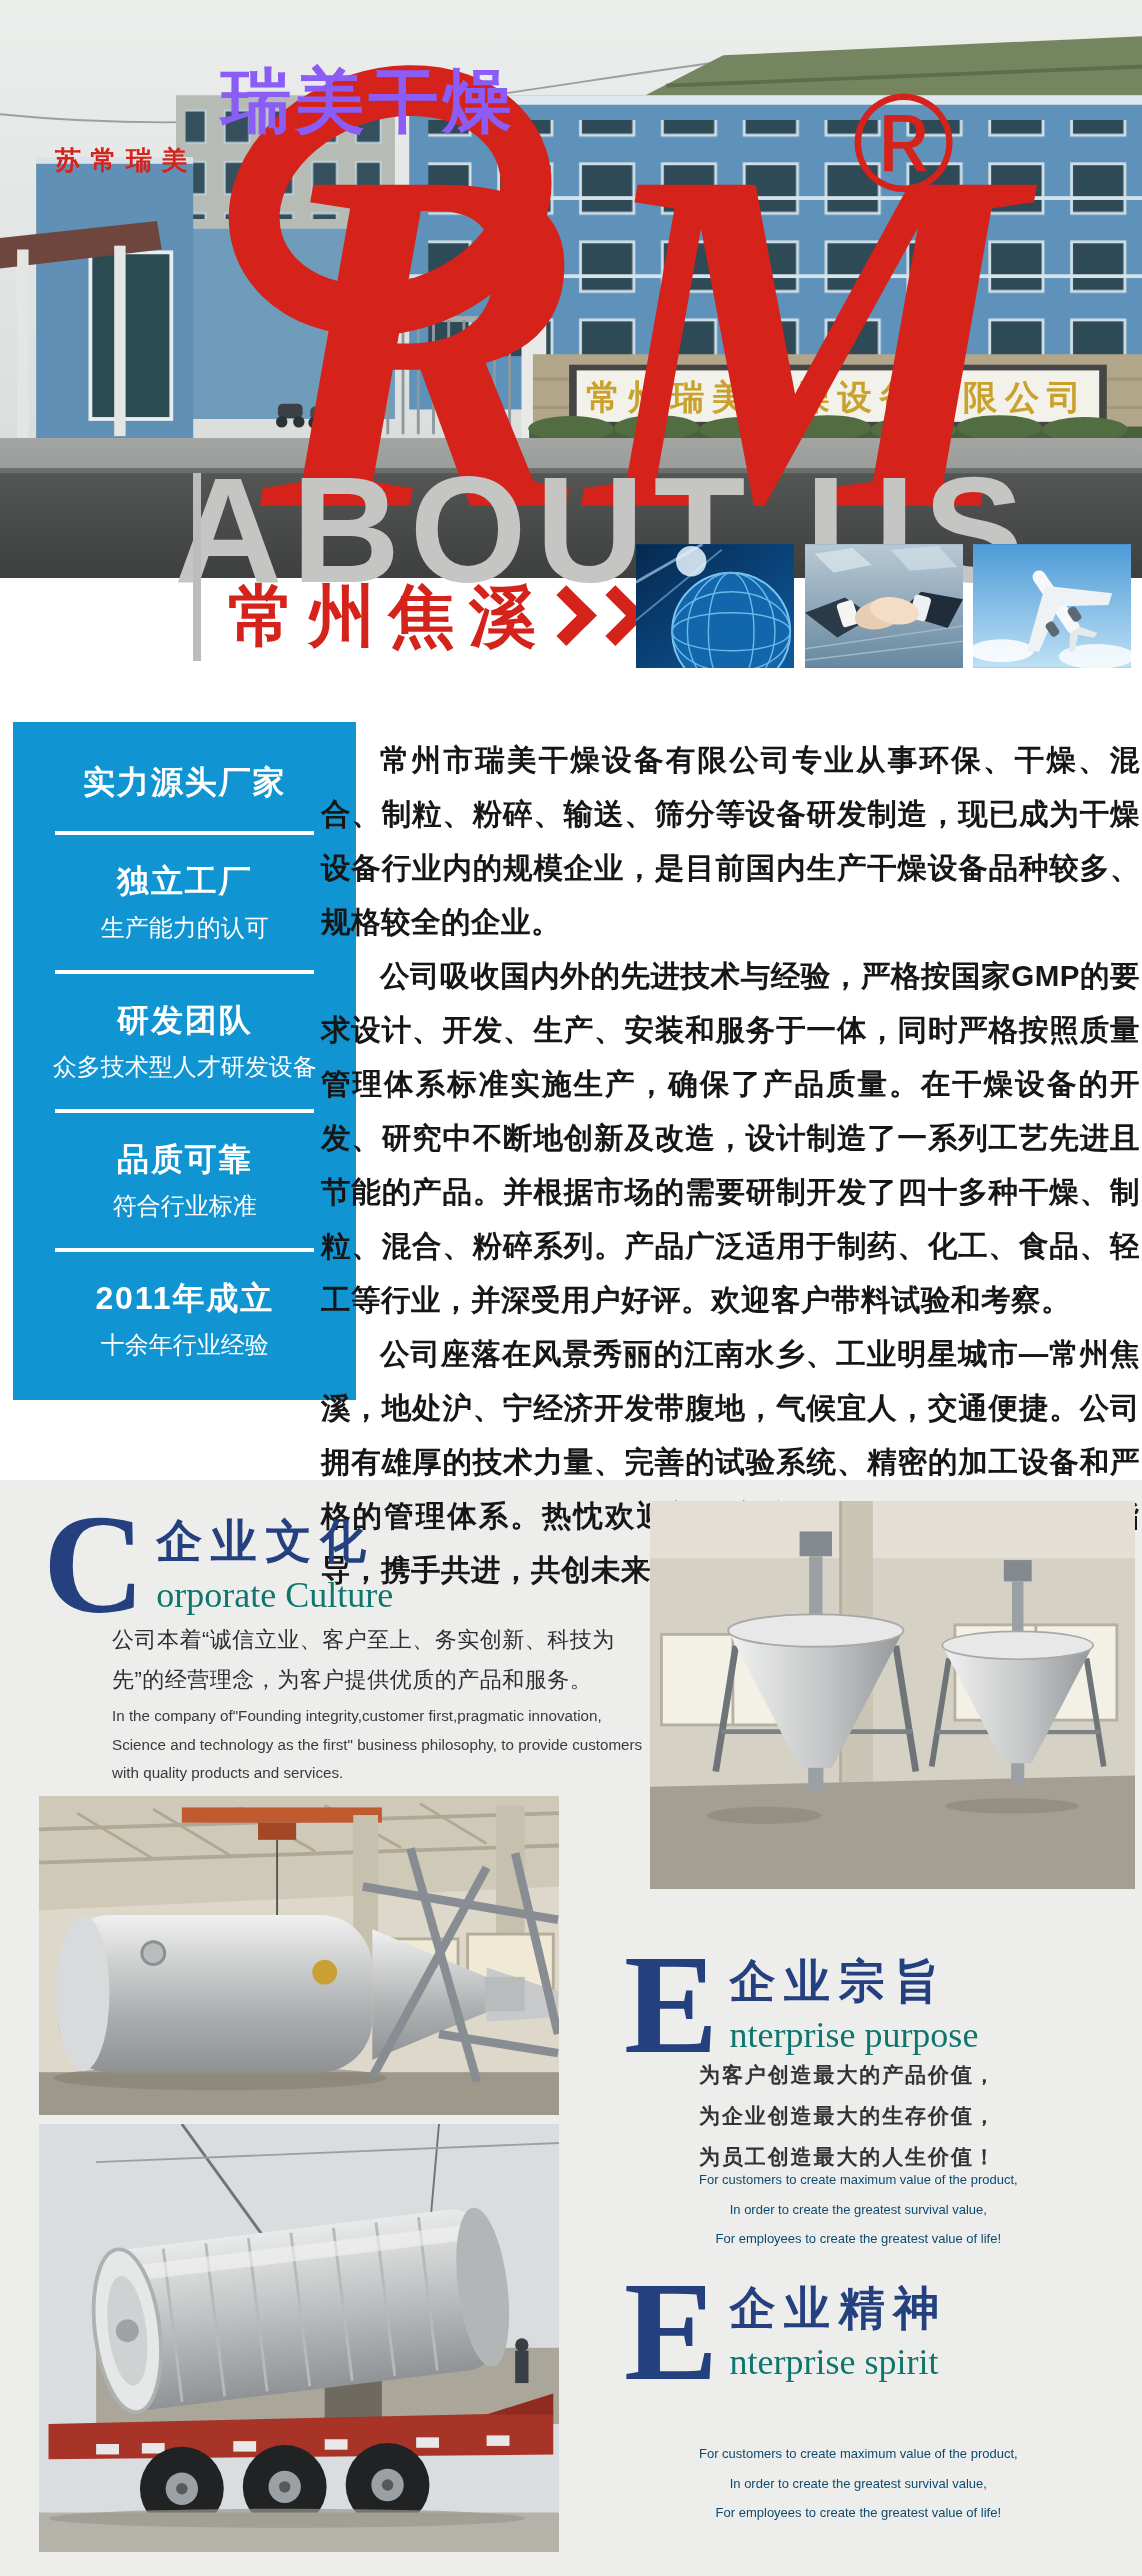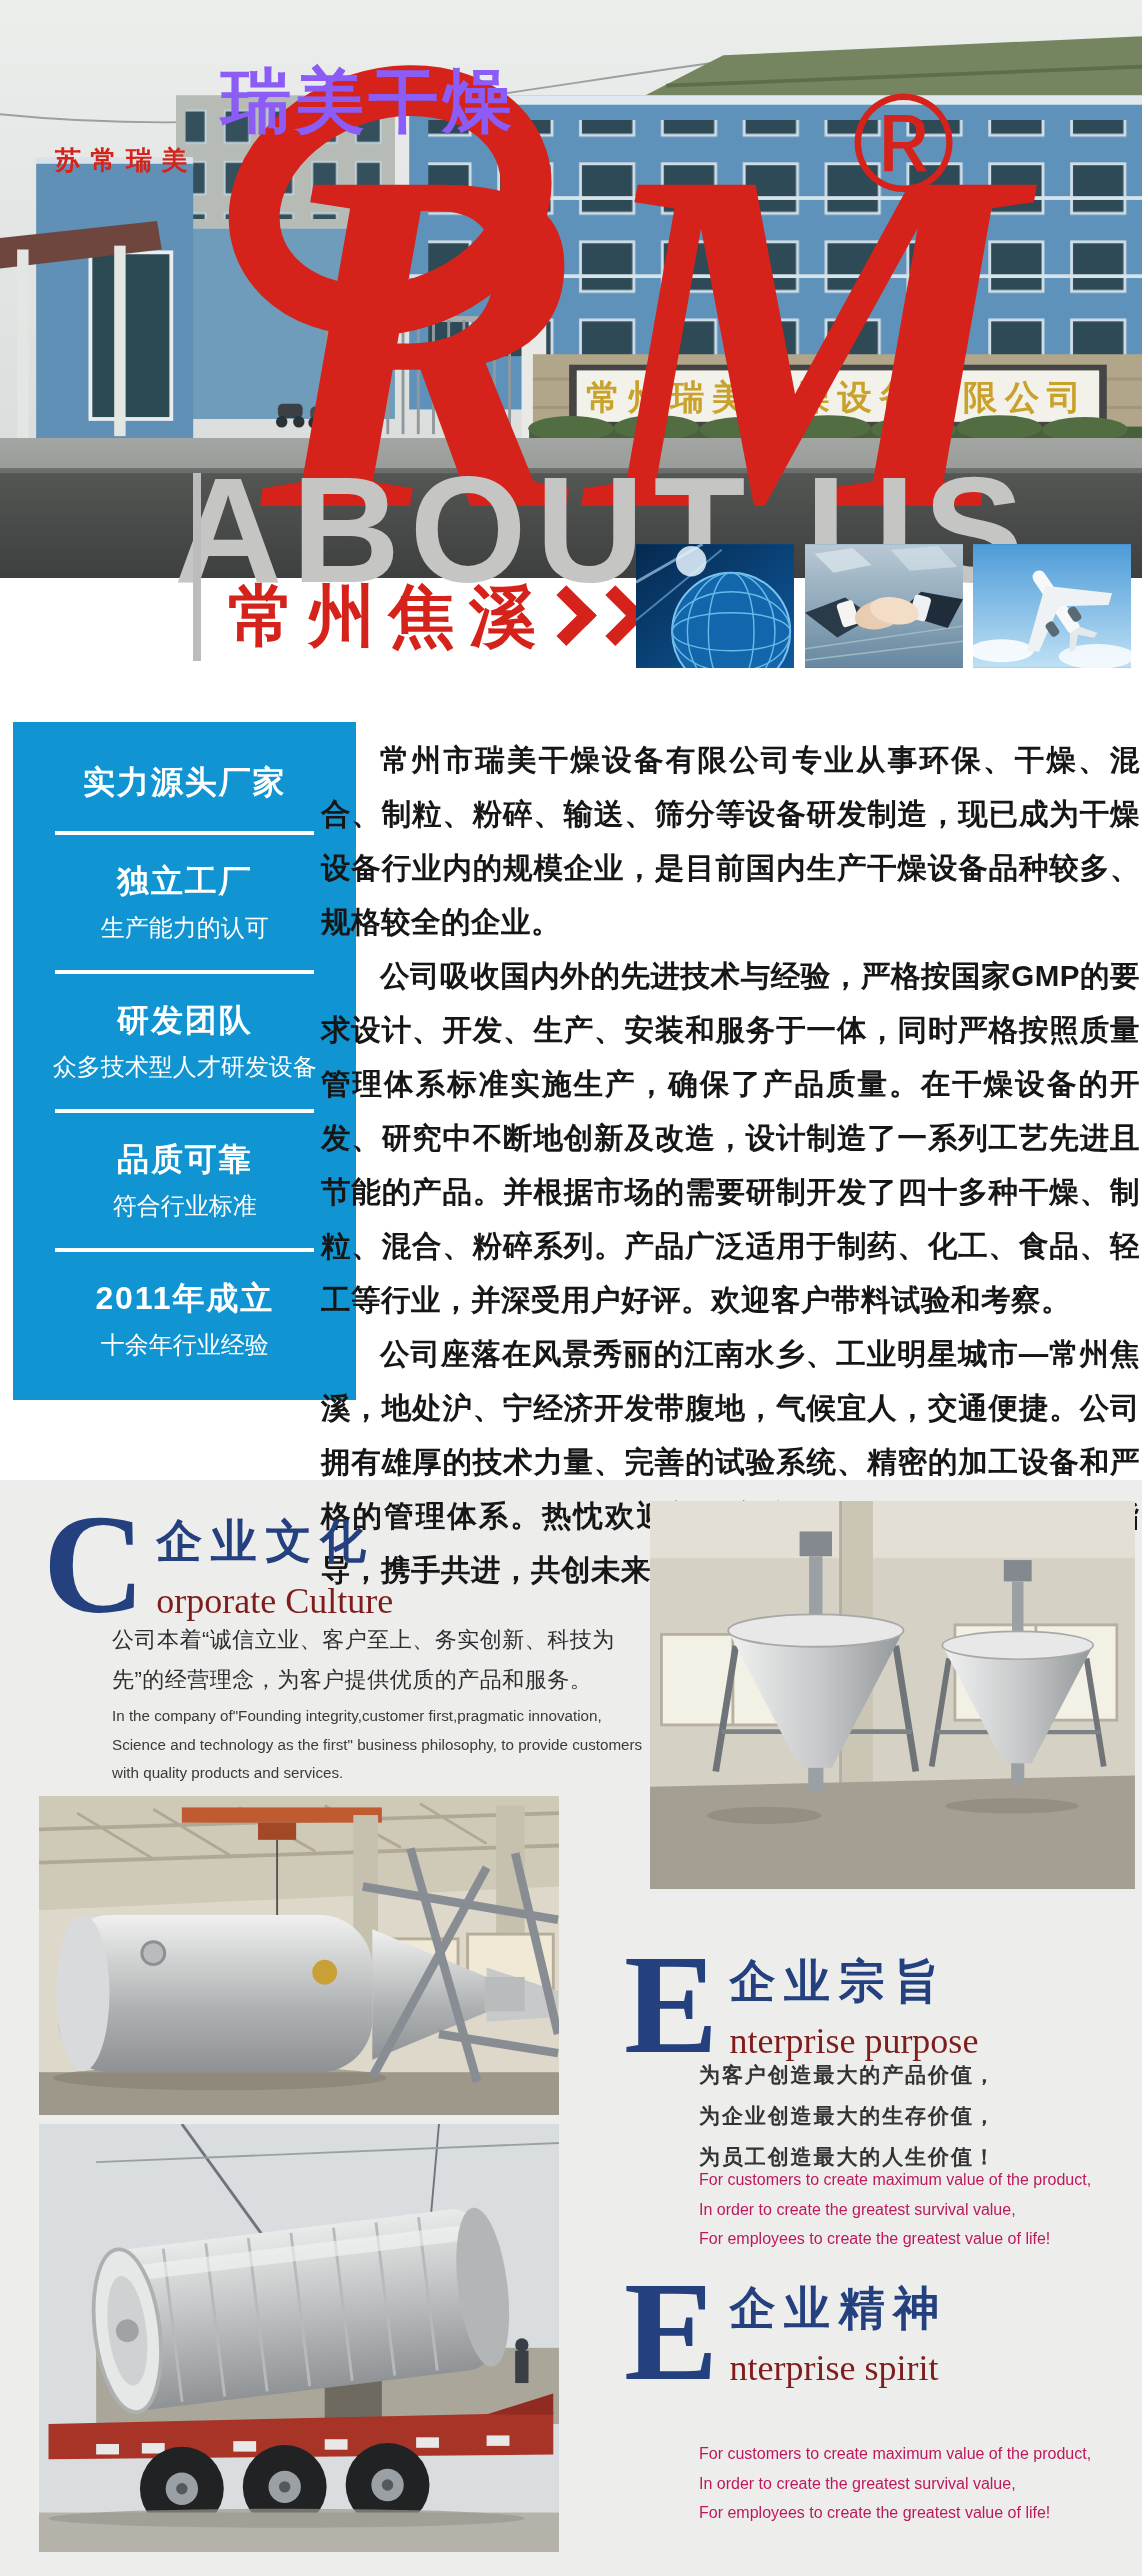--- a/index.html
+++ b/index.html
@@ -40,39 +40,39 @@
                 font-weight:600;text-align:justify;letter-spacing:0.5px;}
 
   
   .gray-section{left:0;top:1480px;width:1142px;height:1096px;background:#edeeec;z-index:1;}
   .sec-head{display:flex;align-items:flex-start;z-index:3;}
   .dropcap{font-family:"Liberation Serif",serif;font-weight:700;font-size:141px;line-height:0.8;
            color:#24407e;}
   .head-txt{margin-left:11.4px;padding-top:7.6px;}
   .head-cn{font-size:46px;color:#24407e;letter-spacing:8.6px;font-weight:600;line-height:1.12;
            font-family:"Liberation Serif",serif;}
-  .head-en{font-size:36px;color:#7f1d1d;font-family:"Liberation Serif",serif;line-height:1.2;
-           margin-top:13px;}
+  .head-en{font-size:36px;color:#0f766e;font-family:"Liberation Serif",serif;line-height:1.2;
+           margin-top:7px;}
   .culture-head{left:43px;top:1508px;}
   .culture-cn{left:112px;top:1620px;width:522px;font-size:22px;line-height:40px;color:#2e2e2e;
               letter-spacing:0.5px;z-index:3;}
   .culture-en{left:112px;top:1702px;width:535px;font-size:15.2px;line-height:28.6px;color:#3a3a3a;z-index:3;}
 
   .photo{z-index:2;overflow:hidden;}
   .photo svg{display:block;}
   .photo-mixers{left:650px;top:1501px;width:485px;height:388px;}
   .photo-dryer{left:39px;top:1796px;width:520px;height:319px;}
   .photo-truck{left:39px;top:2124px;width:520px;height:428px;}
 
   .purpose-head{left:624px;top:1948px;}
   .spirit-head{left:624px;top:2275px;}
   .cn-lines{z-index:3;}
   .cn-line{font-size:21px;font-weight:700;color:#333333;letter-spacing:1.9px;line-height:41px;}
   .en-lines{z-index:3;}
-  .en-line{font-size:16px;color:#be185d;line-height:29.5px;}
+  .en-line{font-size:13px;color:#0c4a6e;line-height:29.5px;text-align:center;}
   .purpose-cn{left:699px;top:2054px;}
   .purpose-en{left:699px;top:2165px;}
   .spirit-cn{left:699px;top:2370px;}
   .spirit-en{left:699px;top:2439px;}
 </style>
 </head>
 <body>
 
 <div class="page">
 

